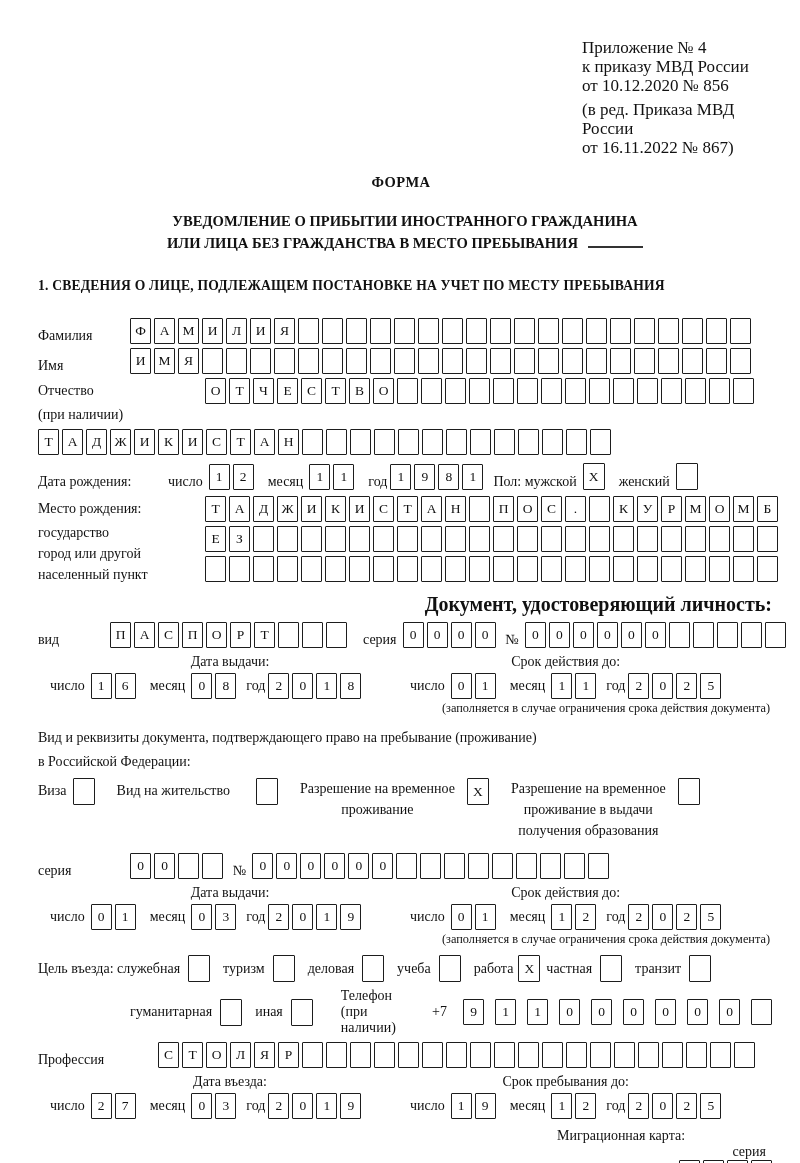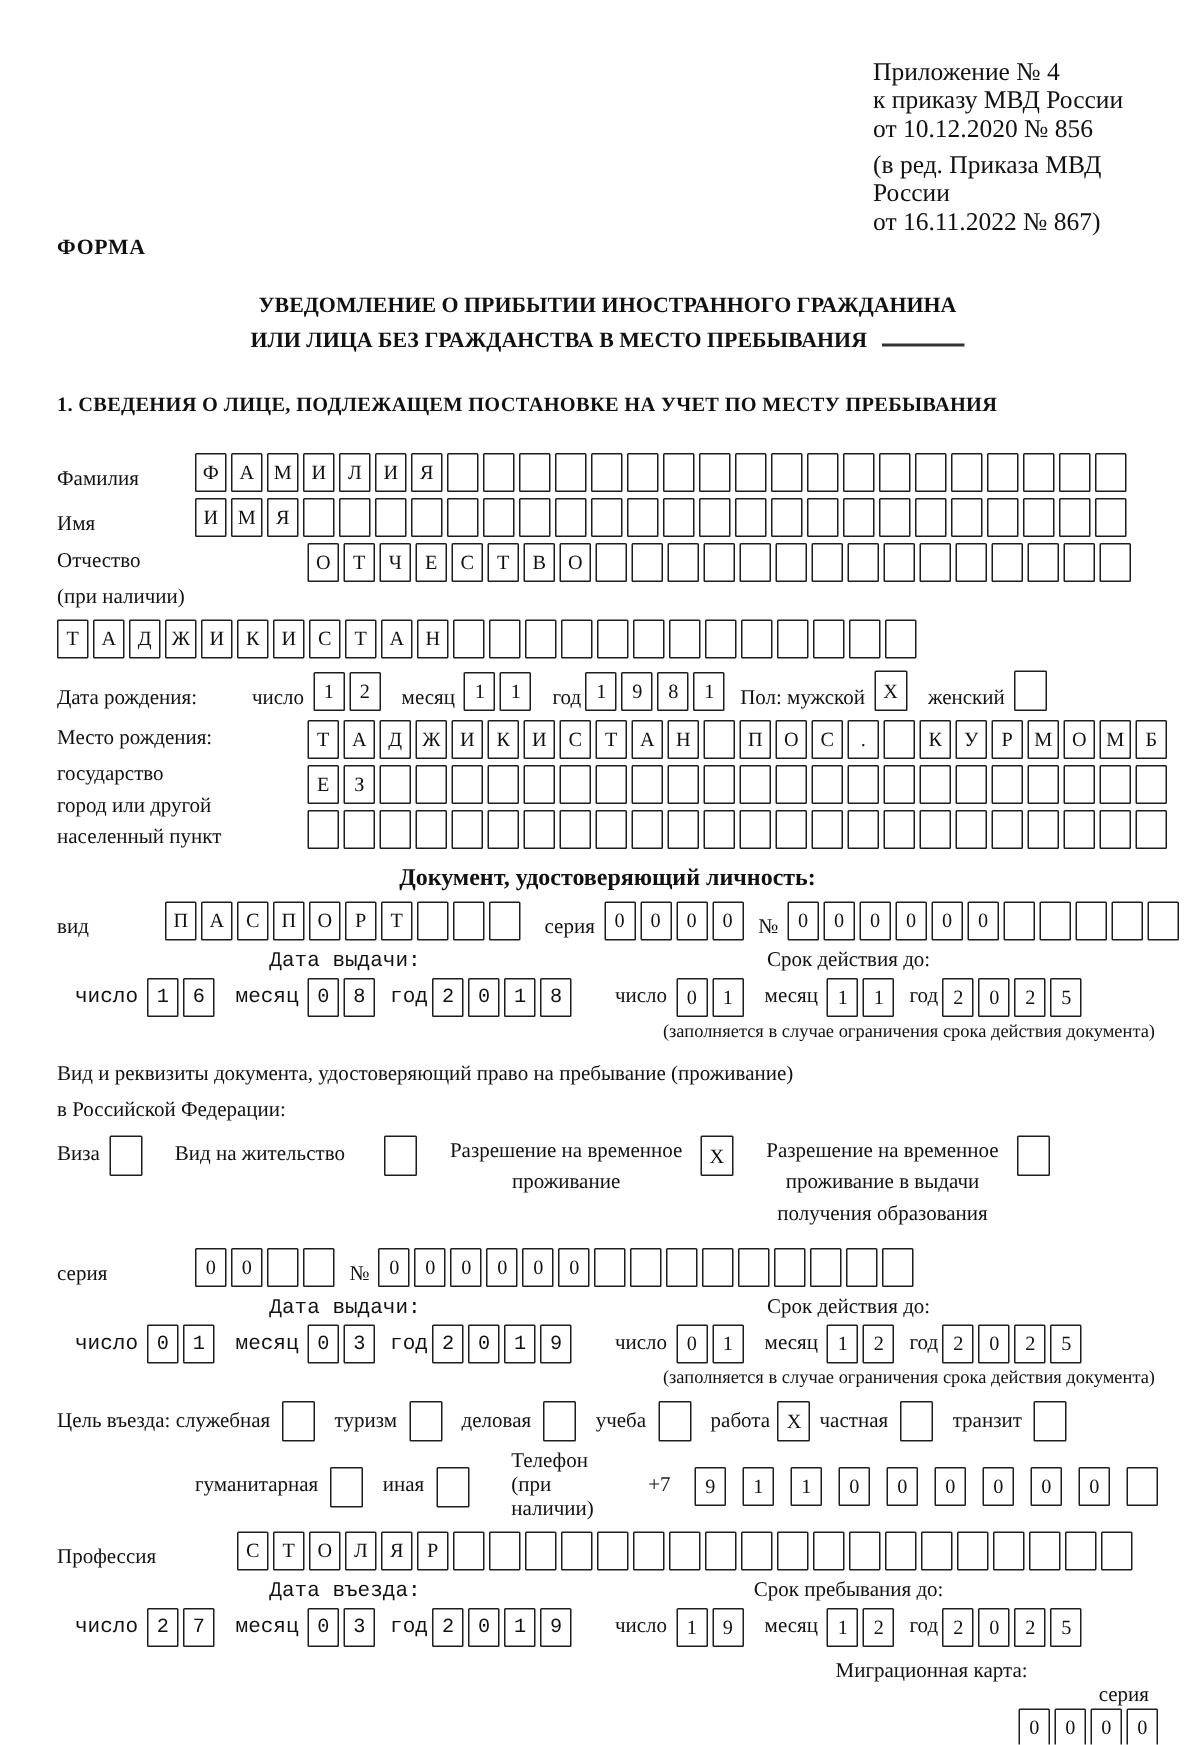--- a/index.html
+++ b/index.html
@@ -2,21 +2,21 @@
 <html><head>
 <meta charset="utf-8">
 <style>
   html,body{margin:0;padding:0;background:#fff;}
   body{width:800px;height:1163px;overflow:hidden;font-family:"Liberation Serif","DejaVu Serif",serif;color:#111;}
   .page{padding:38px 28px 0 38px;box-sizing:border-box;width:800px;}
 
   
   .hdr-block{margin-left:auto;width:190px;font-size:17px;line-height:19px;}
   .hdr-gap{margin-top:5px;}
-  .forma{text-align:left;font-weight:bold;font-size:14.5px;padding-right:8px;letter-spacing:.5px;}
+  .forma{text-align:center;font-weight:bold;font-size:14.5px;margin-top:17px;padding-right:8px;letter-spacing:.5px;}
   .title{text-align:center;font-weight:bold;font-size:14.6px;line-height:21px;margin-top:20px;}
   .blank{display:inline-block;width:55px;border-bottom:2px solid #333;margin-left:10px;height:14px;}
   .sec1{font-weight:bold;font-size:13.6px;margin-top:24px;letter-spacing:.2px;}
 
   
   .row{display:flex;align-items:flex-end;margin-bottom:4px;font-size:14px;}
   .row.top{align-items:flex-start;}
   .mt{margin-top:24px;}
   .lbl{flex:0 0 auto;}
   .w92{width:92px;}
@@ -30,26 +30,26 @@
   .lblcol .l2{line-height:21px;}
   .boxes{display:flex;gap:3px;flex:0 0 auto;}
   .mb4{margin-bottom:4px;}
   .cell{width:21px;height:26px;box-sizing:border-box;border:1.6px solid #1d1d1d;border-radius:1px;display:flex;align-items:center;justify-content:center;font-size:13.5px;background:#fff;flex:0 0 auto;}
   .chk{width:22px;height:27px;}
   .slbl{margin:0 6px 0 0;flex:0 0 auto;}
   .ml14{margin-left:14px;}
   .ml10{margin-left:10px;}
 
   
-  .doc-head{text-align:center;font-weight:bold;font-size:16px;margin:8px 0 6px;}
+  .doc-head{text-align:right;font-weight:bold;font-size:20px;margin:8px 0 6px;}
 
   
   .dates{display:flex;margin-top:6px;}
   .dgrp{flex:0 0 auto;}
-  .dgrp.left{width:372px;padding-left:12px;box-sizing:border-box;font-family:Liberation Mono, monospace;}
+  .dgrp.left{width:372px;padding-left:12px;box-sizing:border-box;}
   .dhead{text-align:center;font-size:14px;margin-bottom:3px;}
   .dline{display:flex;align-items:center;font-size:14px;}
   .dnote{text-align:right;font-size:12.3px;margin:2px 2px 8px 0;}
 
   .twoline{margin:10px 0 2px;font-size:14px;line-height:24px;}
 
   
   .visa-row{display:flex;align-items:flex-start;margin:4px 0 12px;font-size:14px;}
   .visa-row .cell{margin-top:0;}
   .mlines{text-align:center;line-height:21px;}
@@ -403,21 +403,21 @@
             <div class="cell">0</div>
             <div class="cell">2</div>
             <div class="cell">5</div>
           </div>
       </div>
     </div>
   </div>
   <div class="dnote">(заполняется в случае ограничения срока действия документа)</div>
 
   <div class="twoline">
-    <div>Вид и реквизиты документа, удостоверяющий право на пребывание (проживание)</div>
+    <div>Вид и реквизиты документа, подтверждающего право на пребывание (проживание)</div>
     <div>в Российской Федерации:</div>
   </div>
 
   <div class="visa-row">
     <span style="line-height:26px;">Виза</span>
     <div class="cell chk vgap6"></div>
     <span class="vgap22" style="line-height:26px;">Вид на жительство</span>
     <div class="cell chk" style="margin-left:26px;"></div>
     <div class="mlines vgap22">
       <div>Разрешение на временное</div>

